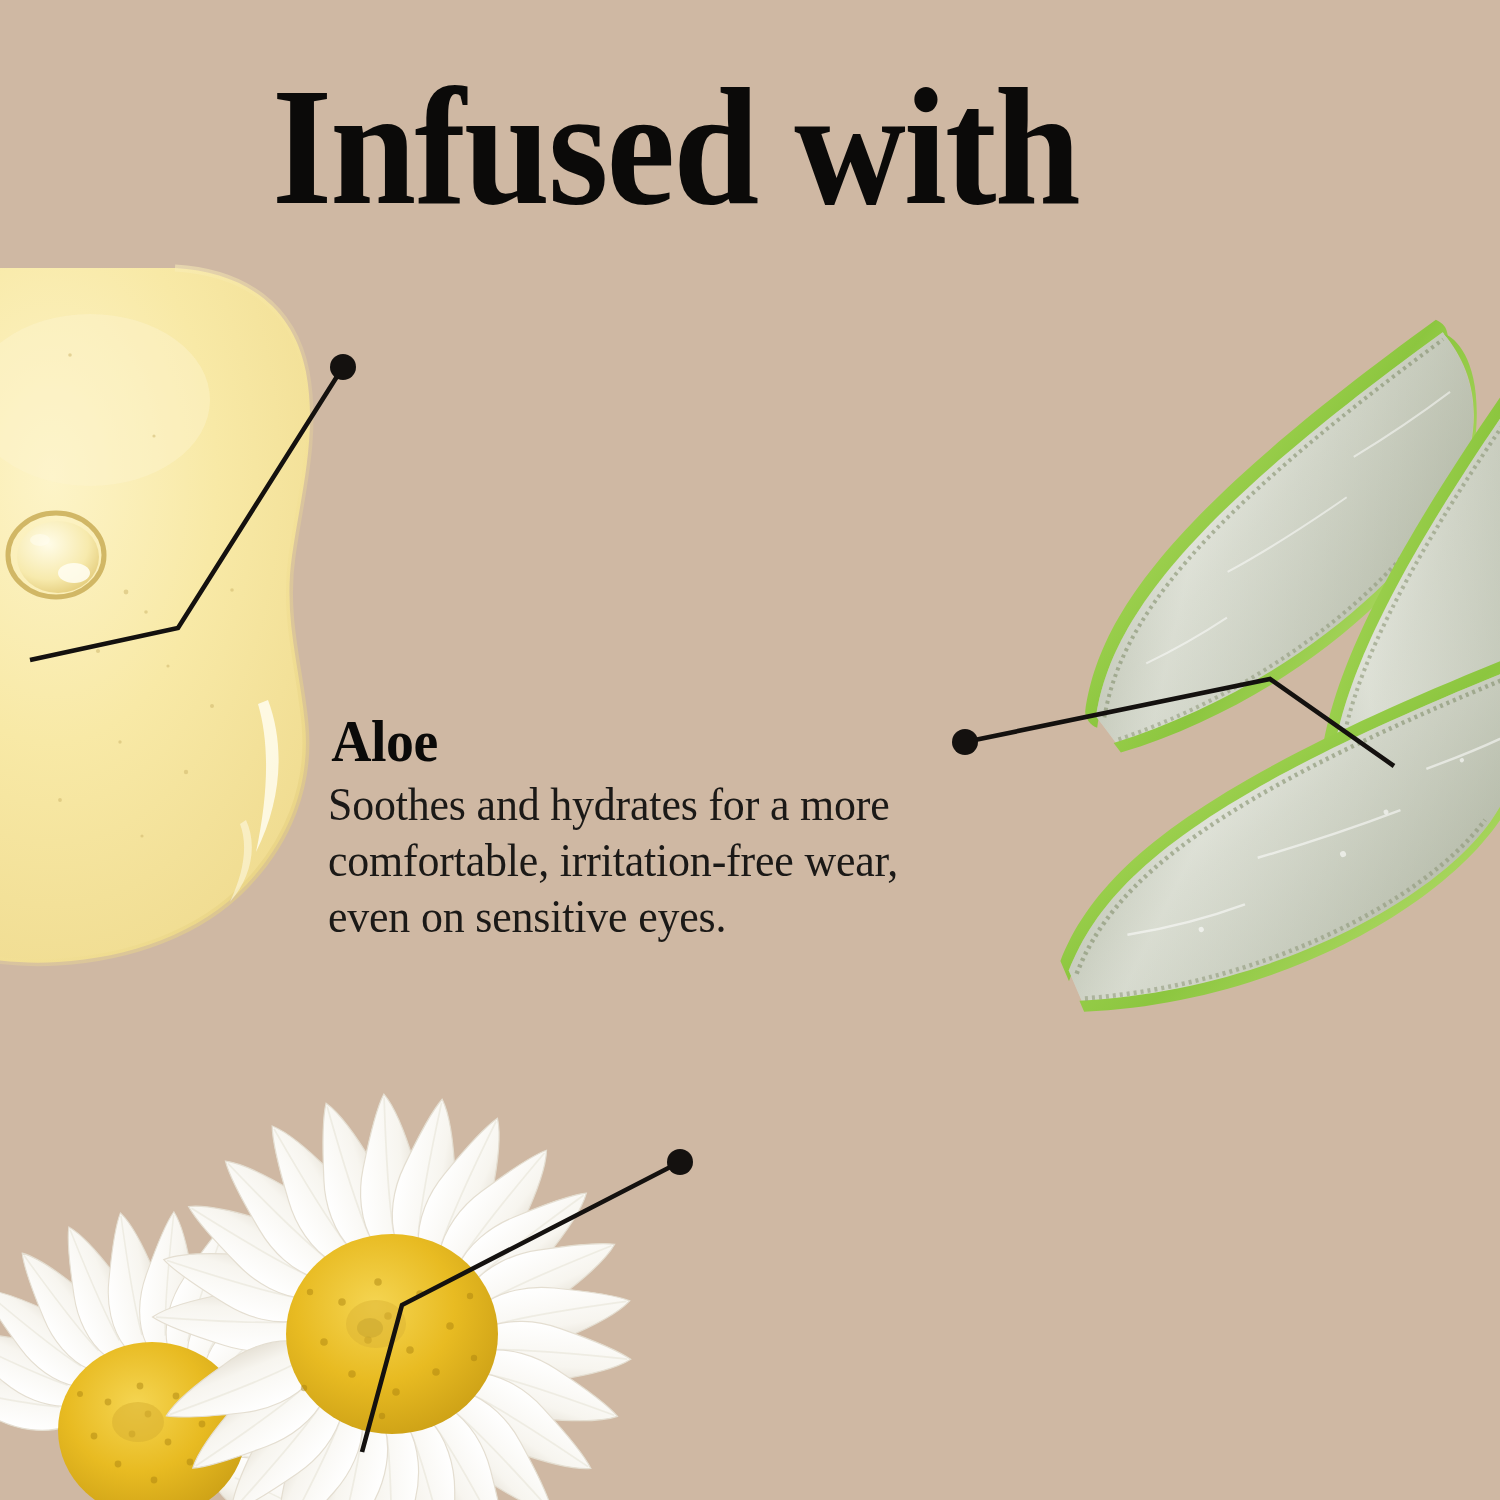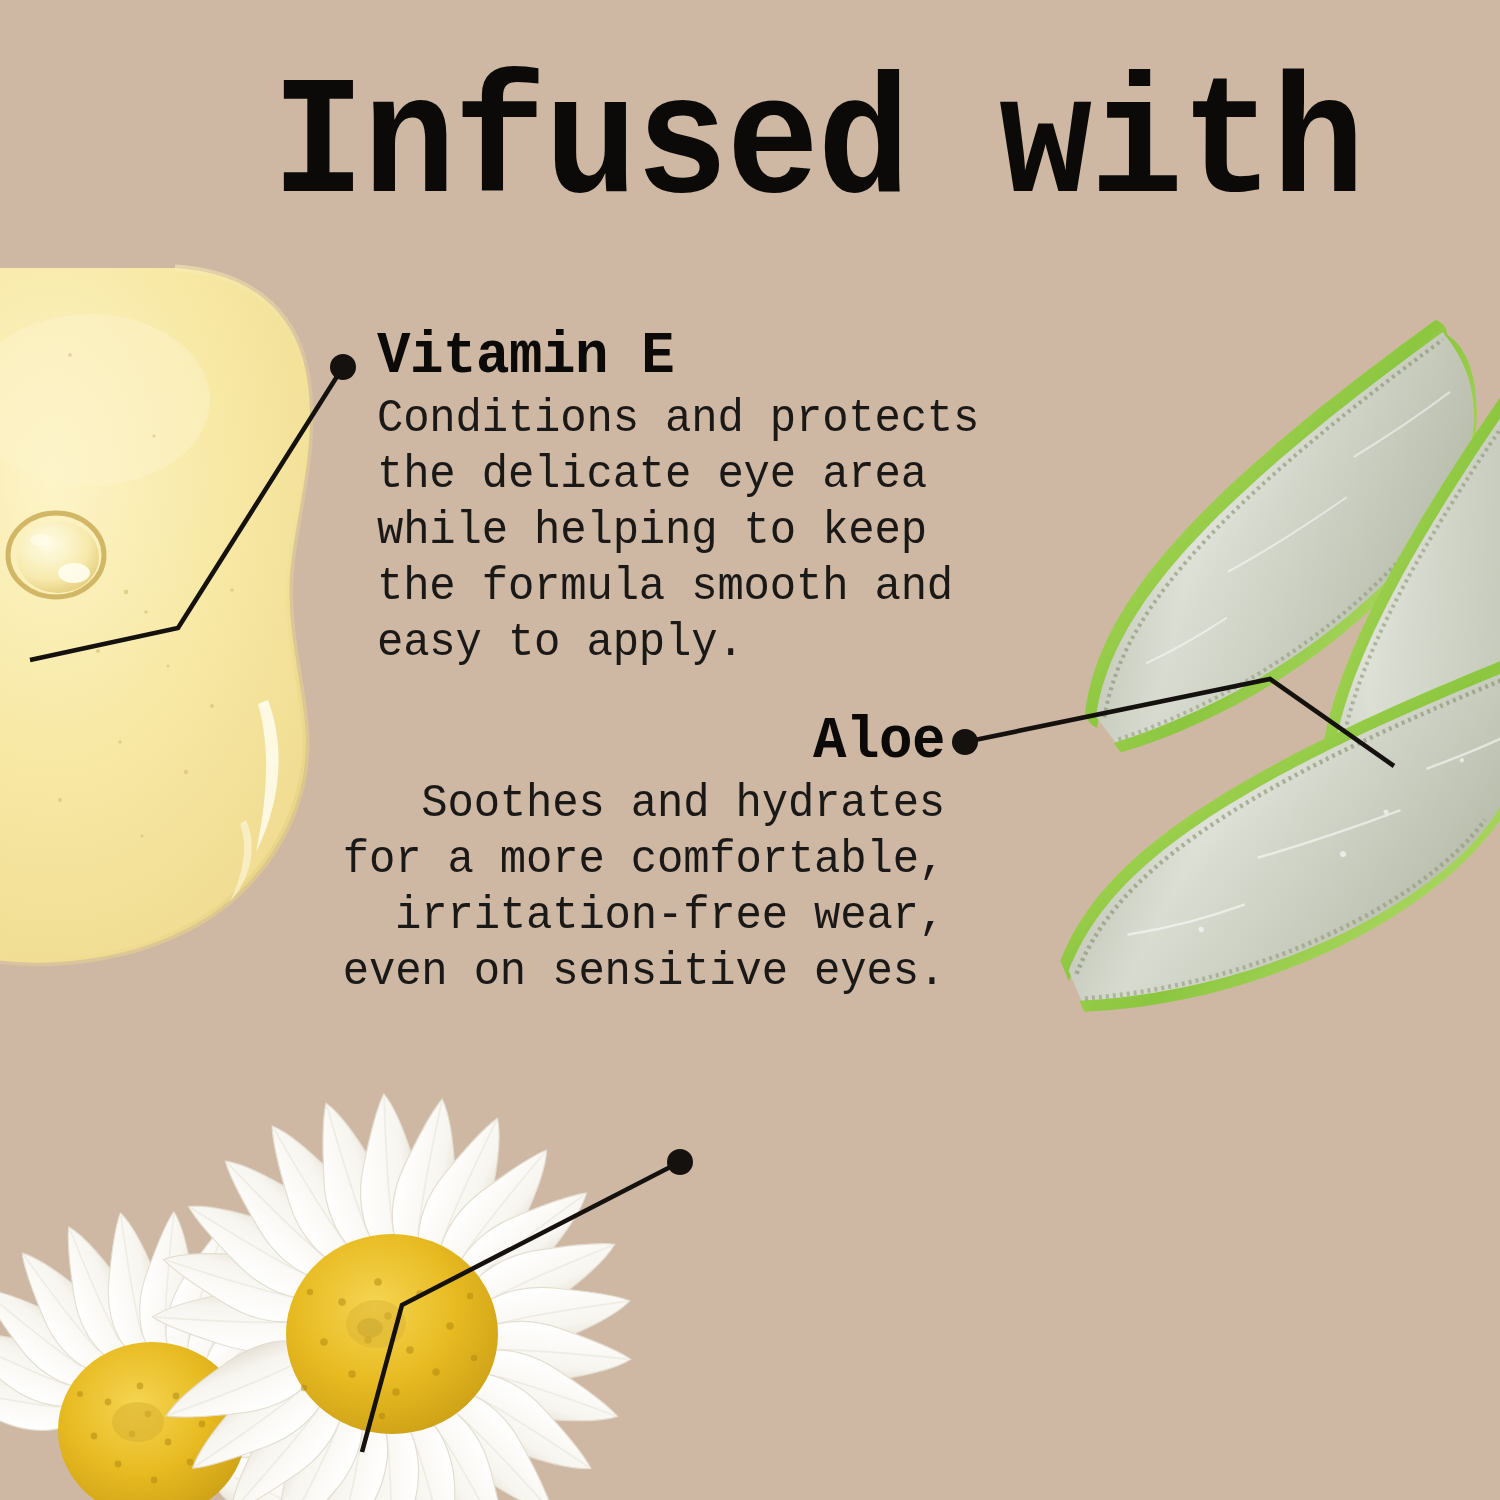--- a/index.html
+++ b/index.html
@@ -7,21 +7,21 @@
     margin: 0;
     padding: 0;
     background: #b9a593;
   }
   #stage {
     position: relative;
     width: 1500px;
     height: 1500px;
     overflow: hidden;
     background: #cfb8a3;
-    font-family: Liberation Mono, monospace;
+    font-family: Liberation Serif, serif;
     -webkit-font-smoothing: antialiased;
   }
 
   
   #art {
     position: absolute;
     inset: 0;
     width: 1500px;
     height: 1500px;
     pointer-events: none;
@@ -62,21 +62,21 @@
     margin: 0;
     font-size: 47px;
     line-height: 56px;
     font-weight: normal;
     letter-spacing: -0.2px;
     color: #1b1917;
     transform: scaleX(0.935);
   }
   .callout.align-left  { text-align: left; }
   .callout.align-left p  { transform-origin: left top; }
-  .callout.align-right { text-align: right; }
+  .callout.align-right { }
   .callout.align-right p { transform-origin: right top; }
 
   #callout-vitamin-e  { left: 377px;  top: 326px; width: 700px; }
   #callout-aloe       { right: 555px; top: 711px; width: 660px; }
   #callout-chamomille { left: 705px;  top: 1123px; width: 700px; }
 </style>
 </head>
 <body>
 
 <div id="stage" style="background: rgb(207, 184, 163);">
@@ -346,24 +346,20 @@
       <g fill="#14110f">
         <circle cx="343" cy="367" r="13"></circle>
         <circle cx="965" cy="742" r="13"></circle>
         <circle cx="680" cy="1162" r="13"></circle>
       </g>
     </g>
   </svg>
 
   <div class="headline">Infused with</div>
 
-  <div class="callout align-left" id="callout-vitamin-e">
-    <h2>Vitamin E</h2>
-    <p>Conditions and protects the delicate eye area while helping to keep the formula smooth and easy to apply.</p>
-  </div>
 
   <div class="callout align-right" id="callout-aloe">
     <h2>Aloe</h2>
     <p>Soothes and hydrates for a more comfortable, irritation-free wear, even on sensitive eyes.</p>
   </div>
 
 
 </div>
 
 </body></html>

